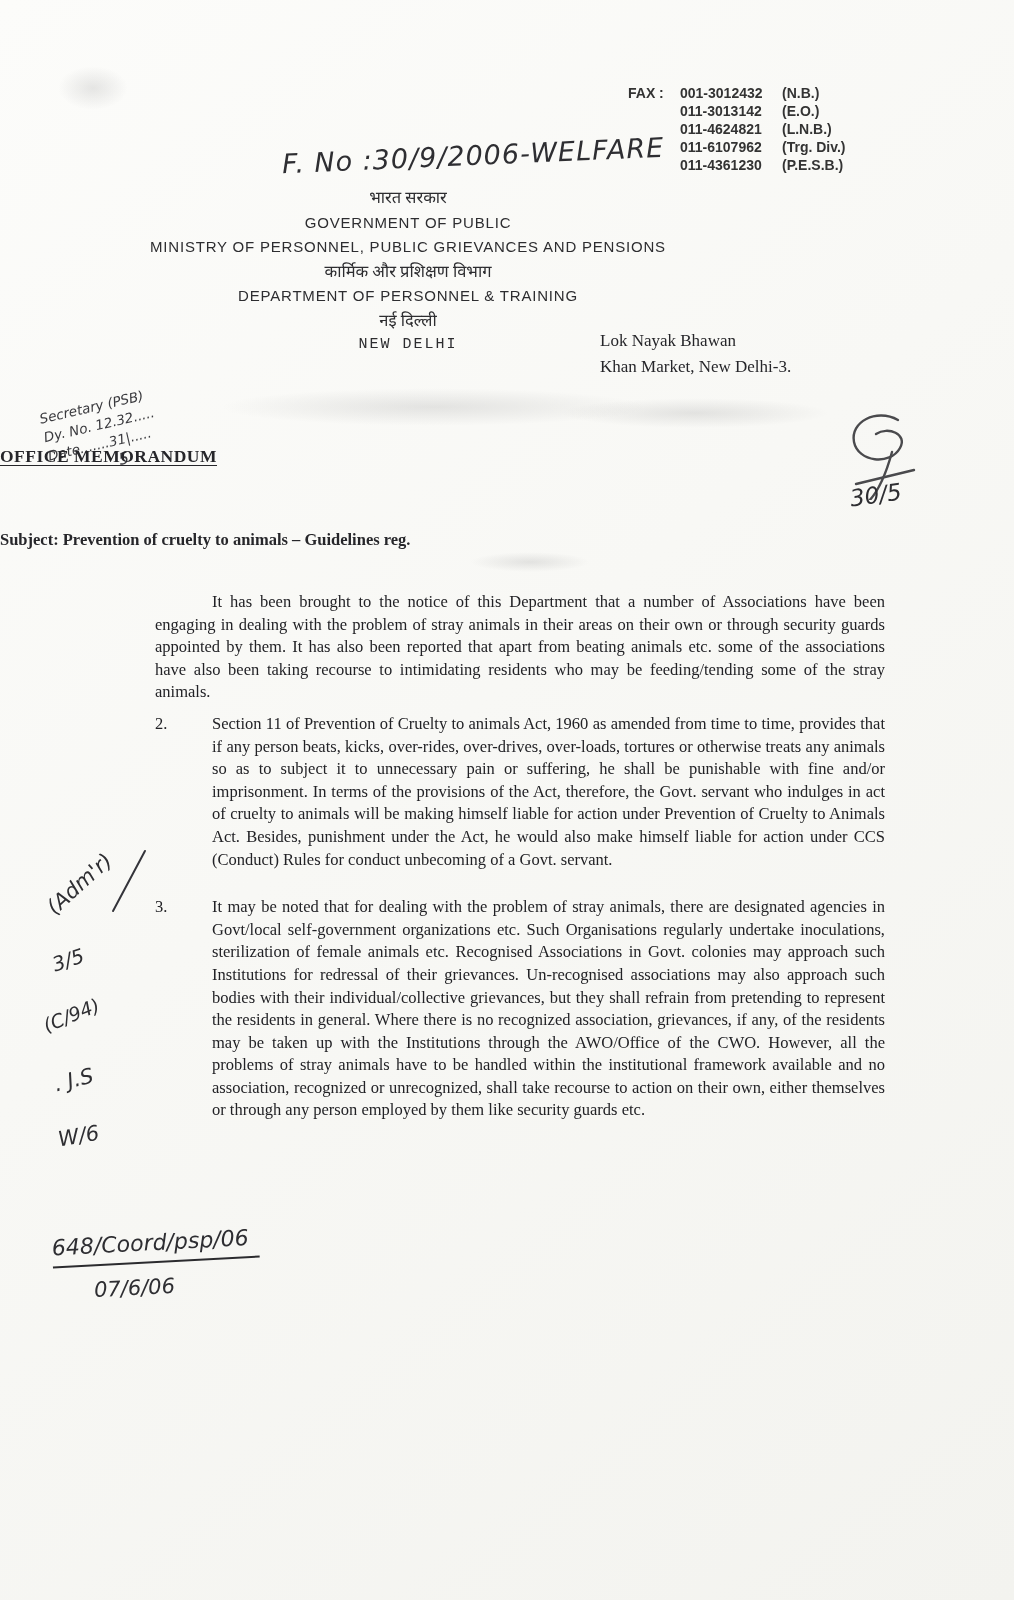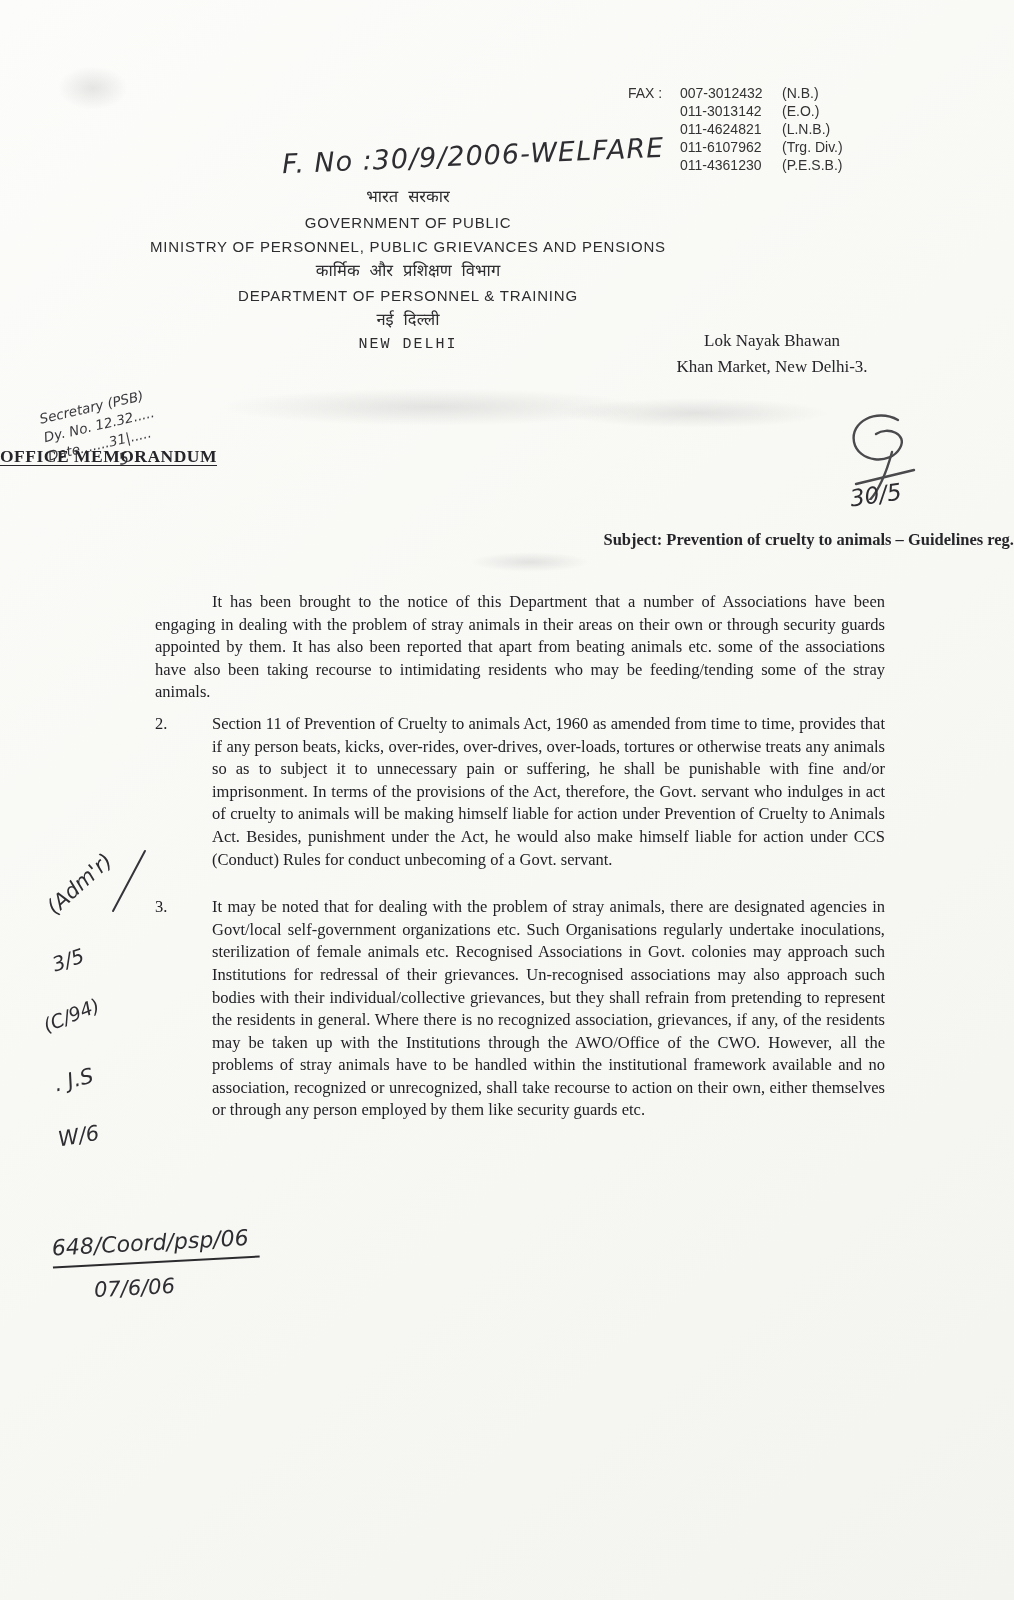--- a/index.html
+++ b/index.html
@@ -7,21 +7,21 @@
   body { background:#d9d9d6; font-family:"Liberation Serif", serif; }
   .page {
     position:relative; width:1014px; height:1600px; overflow:hidden;
     background:linear-gradient(140deg,#fcfcfa 0%, #f8f8f5 45%, #f3f3ef 100%);
     color:#26262a;
   }
   .abs { position:absolute; }
 
   
   .fax-block { left:628px; top:84px; font-family:"Liberation Sans", sans-serif;
-               font-size:14px; line-height:18px; color:#333; }
+               font-size:14px; line-height:18px; color:#333;font-weight:bold; }
   .fax-label { position:absolute; left:0; top:0; }
   .fax-rows { margin-left:52px; }
   .fax-num { display:inline-block; width:102px; }
 
   
   .hand { font-family:"DejaVu Sans", sans-serif; font-style:italic; color:#2e2e32; }
   .file-no { left:282px; top:140px; font-size:27px; letter-spacing:1px;
              transform:rotate(-2.5deg); white-space:nowrap; }
   .stamp { left:44px; top:390px; transform:rotate(-13deg); font-size:13.5px;
            line-height:19px; color:#3a3a3e; width:170px; }
@@ -37,34 +37,34 @@
   .note-4 { left:58px;  top:1124px; transform:rotate(-10deg); font-size:21px; }
   .hand-stroke { left:128px; top:846px; width:2px; height:70px; background:#34343a;
                  transform:rotate(28deg); border-radius:2px; }
 
   .footer-ref { left:52px; top:1230px; font-size:22px; transform:rotate(-3deg);
                 border-bottom:2px solid #2b2b2e; padding:0 10px 6px 0; white-space:nowrap; }
   .footer-date { left:94px; top:1276px; font-size:21px; transform:rotate(-3deg); }
 
   
   .letterhead { left:0; top:186px; width:816px; text-align:center; color:#2d2d30; }
-  .lh-hi { font-family:Liberation Mono, monospace; font-size:16.5px; line-height:24.5px; }
+  .lh-hi { font-family:Liberation Serif, serif; font-size:16.5px; line-height:24.5px; }
   .lh-en { font-family:"Liberation Sans", sans-serif; font-size:15px;
            line-height:24.5px; letter-spacing:0.8px; }
   .lh-city { letter-spacing:2px;font-family:Liberation Mono, monospace; }
 
   
-  .address { left:632px; top:328px; width:280px; text-align:center;
+  .address { left:600px; top:328px; width:280px; text-align:left;
              font-size:17px; line-height:25.5px; }
 
   
   .memo-title { left:0; top:446px; width:927px; text-align:left; font-weight:bold;
                 font-size:17.5px; letter-spacing:0.5px; text-decoration:underline;
                 text-underline-offset:3px; }
-  .subject { left:0; top:530px; width:1014px; text-align:right; font-weight:bold;
+  .subject { left:0; top:530px; width:1014px; text-align:left; font-weight:bold;
              font-size:16.5px; }
 
   
   .body-text { left:155px; top:591px; width:730px; font-size:16.5px;
                line-height:22.6px; color:#222226; }
   .para1 { text-indent:57px; text-align:justify; margin-bottom:9px; }
   .num-para { display:flex; margin-bottom:25px; }
   .pnum { width:57px; flex:none; }
   .ptext { flex:1; text-align:justify; }
 
@@ -82,21 +82,21 @@
 <div class="page">
 
   <div class="abs smudge smudge-1"></div>
   <div class="abs smudge smudge-2"></div>
   <div class="abs smudge smudge-3"></div>
   <div class="abs smudge smudge-4"></div>
 
   <div class="abs fax-block">
     <span class="fax-label">FAX :</span>
     <div class="fax-rows">
-      <div class="fax-row"><span class="fax-num">007-3012432</span><span>(N.B.)</span></div>
+      <div class="fax-row"><span class="fax-num">001-3012432</span><span>(N.B.)</span></div>
       <div class="fax-row"><span class="fax-num">011-3013142</span><span>(E.O.)</span></div>
       <div class="fax-row"><span class="fax-num">011-4624821</span><span>(L.N.B.)</span></div>
       <div class="fax-row"><span class="fax-num">011-6107962</span><span>(Trg. Div.)</span></div>
       <div class="fax-row"><span class="fax-num">011-4361230</span><span>(P.E.S.B.)</span></div>
     </div>
   </div>
 
   <div class="abs hand file-no">F. No :30/9/2006-WELFARE</div>
 
   <div class="abs letterhead">

